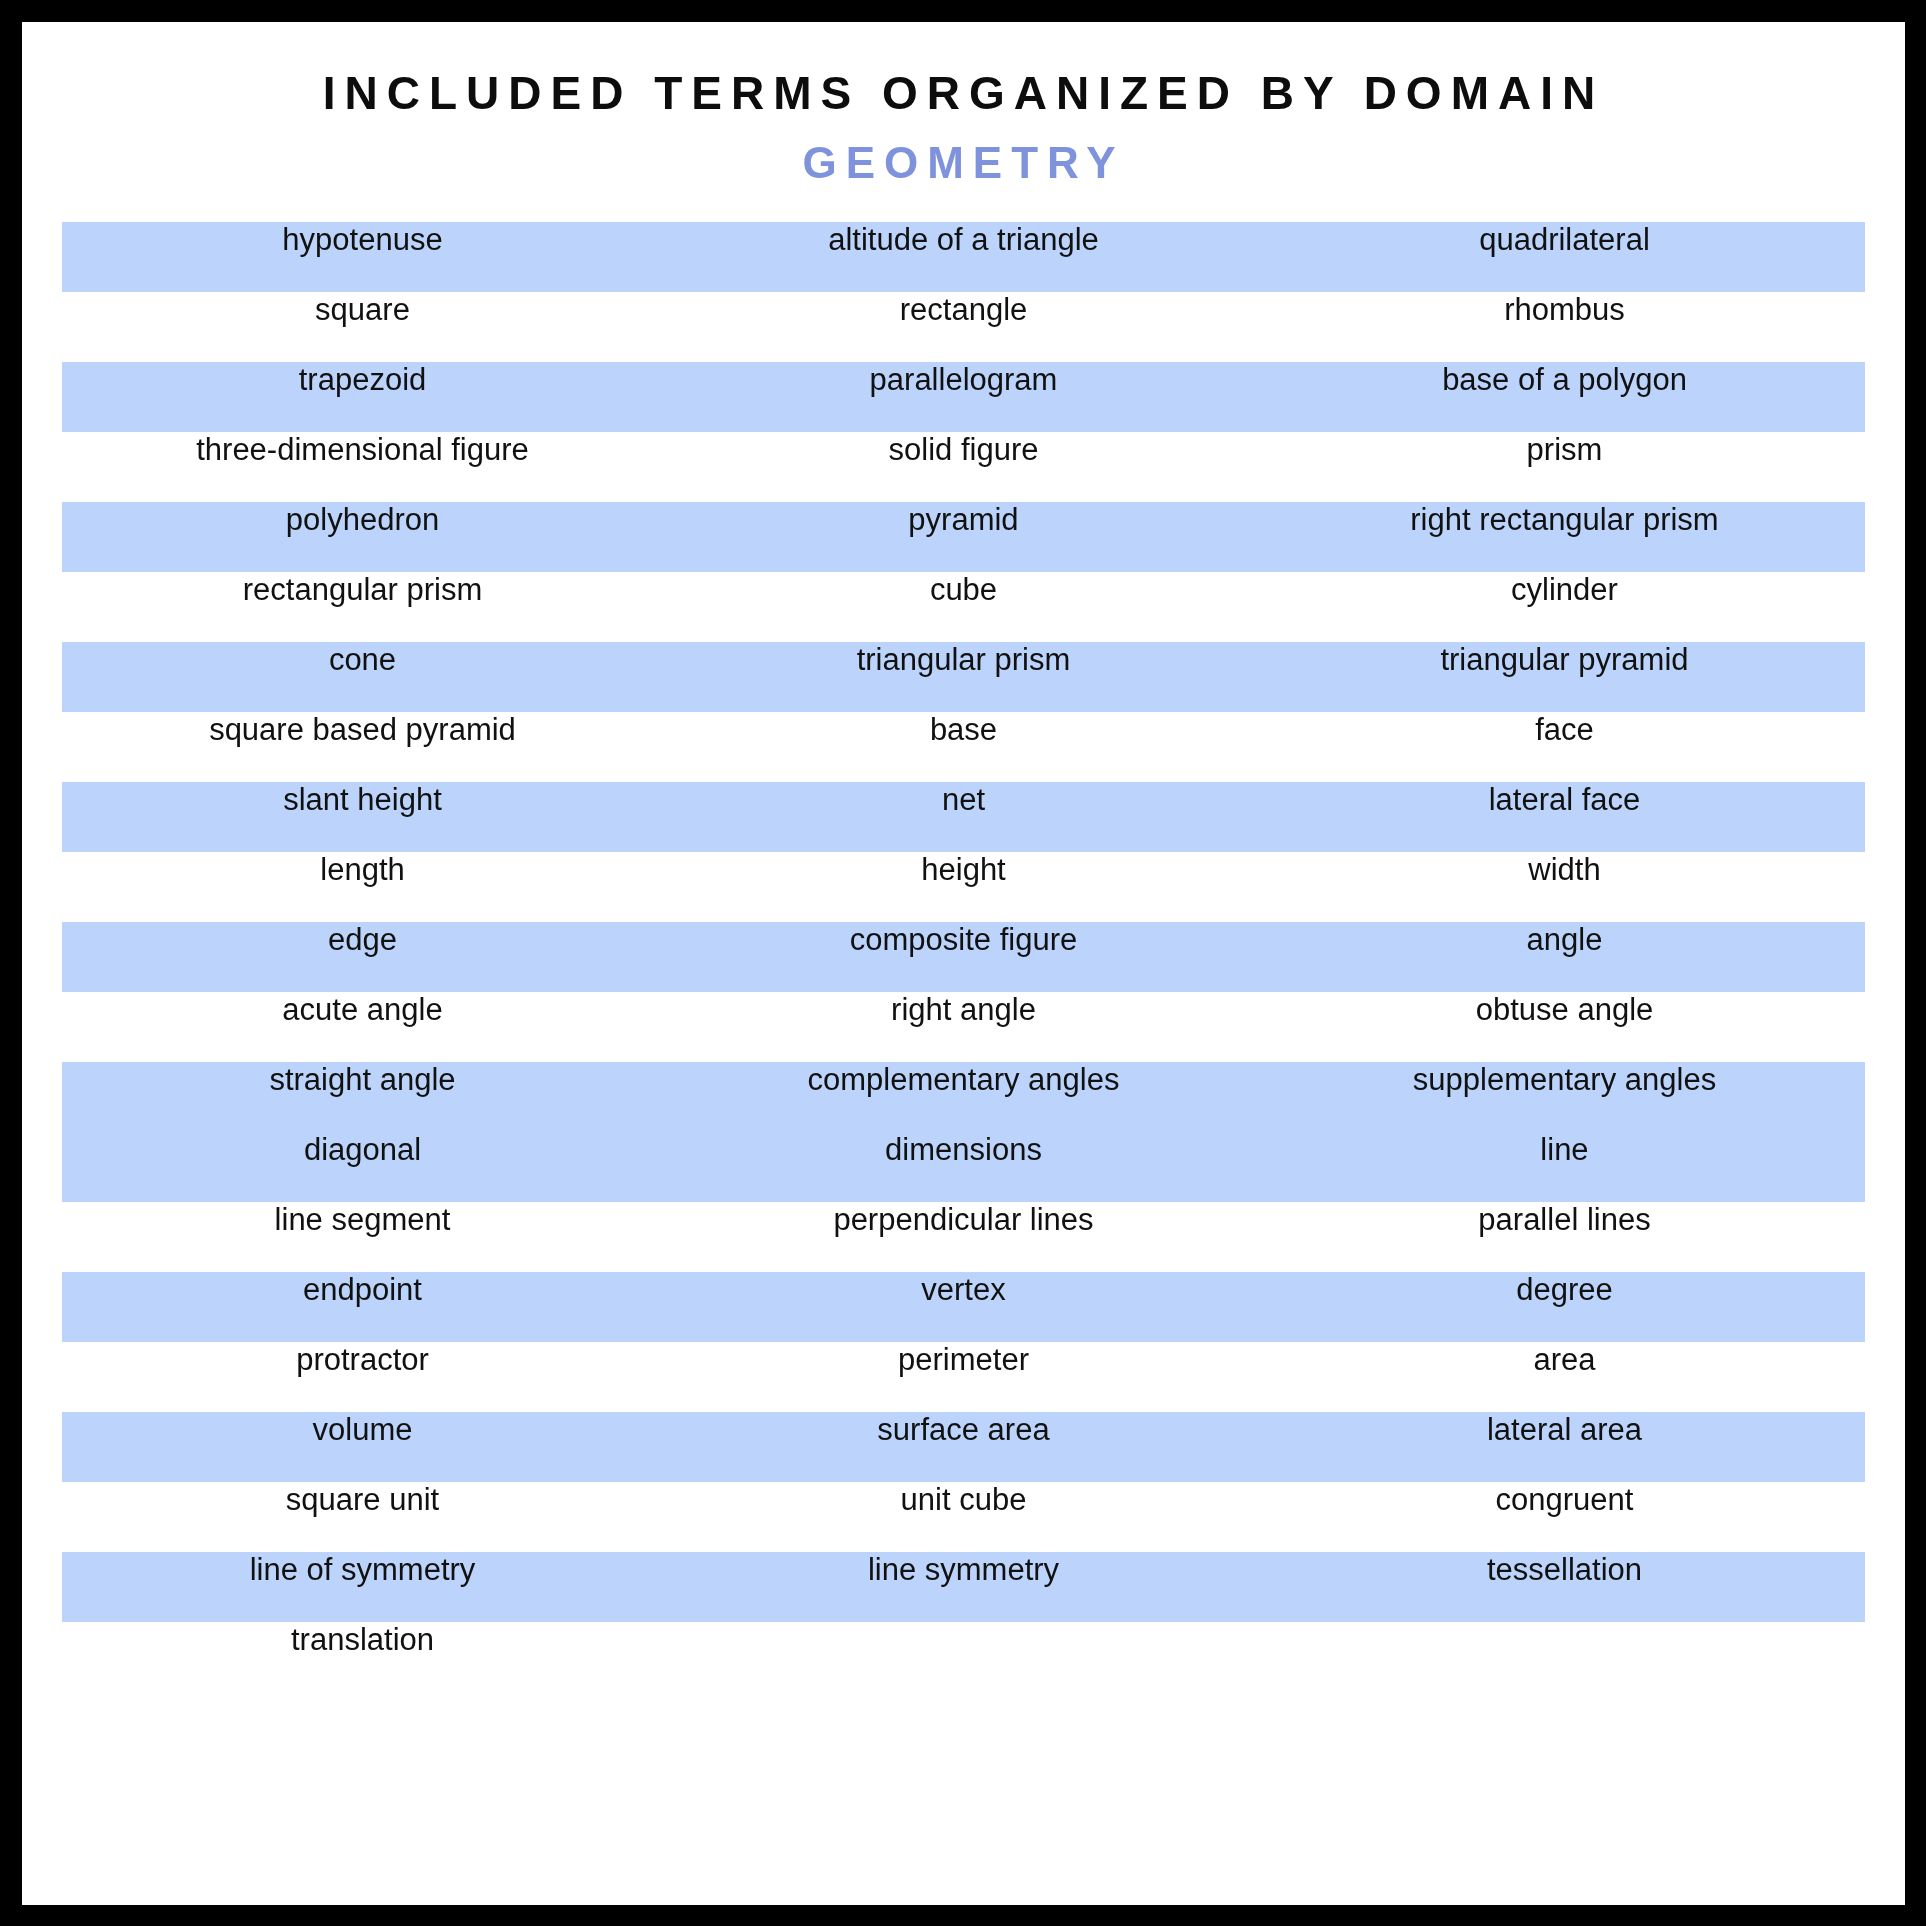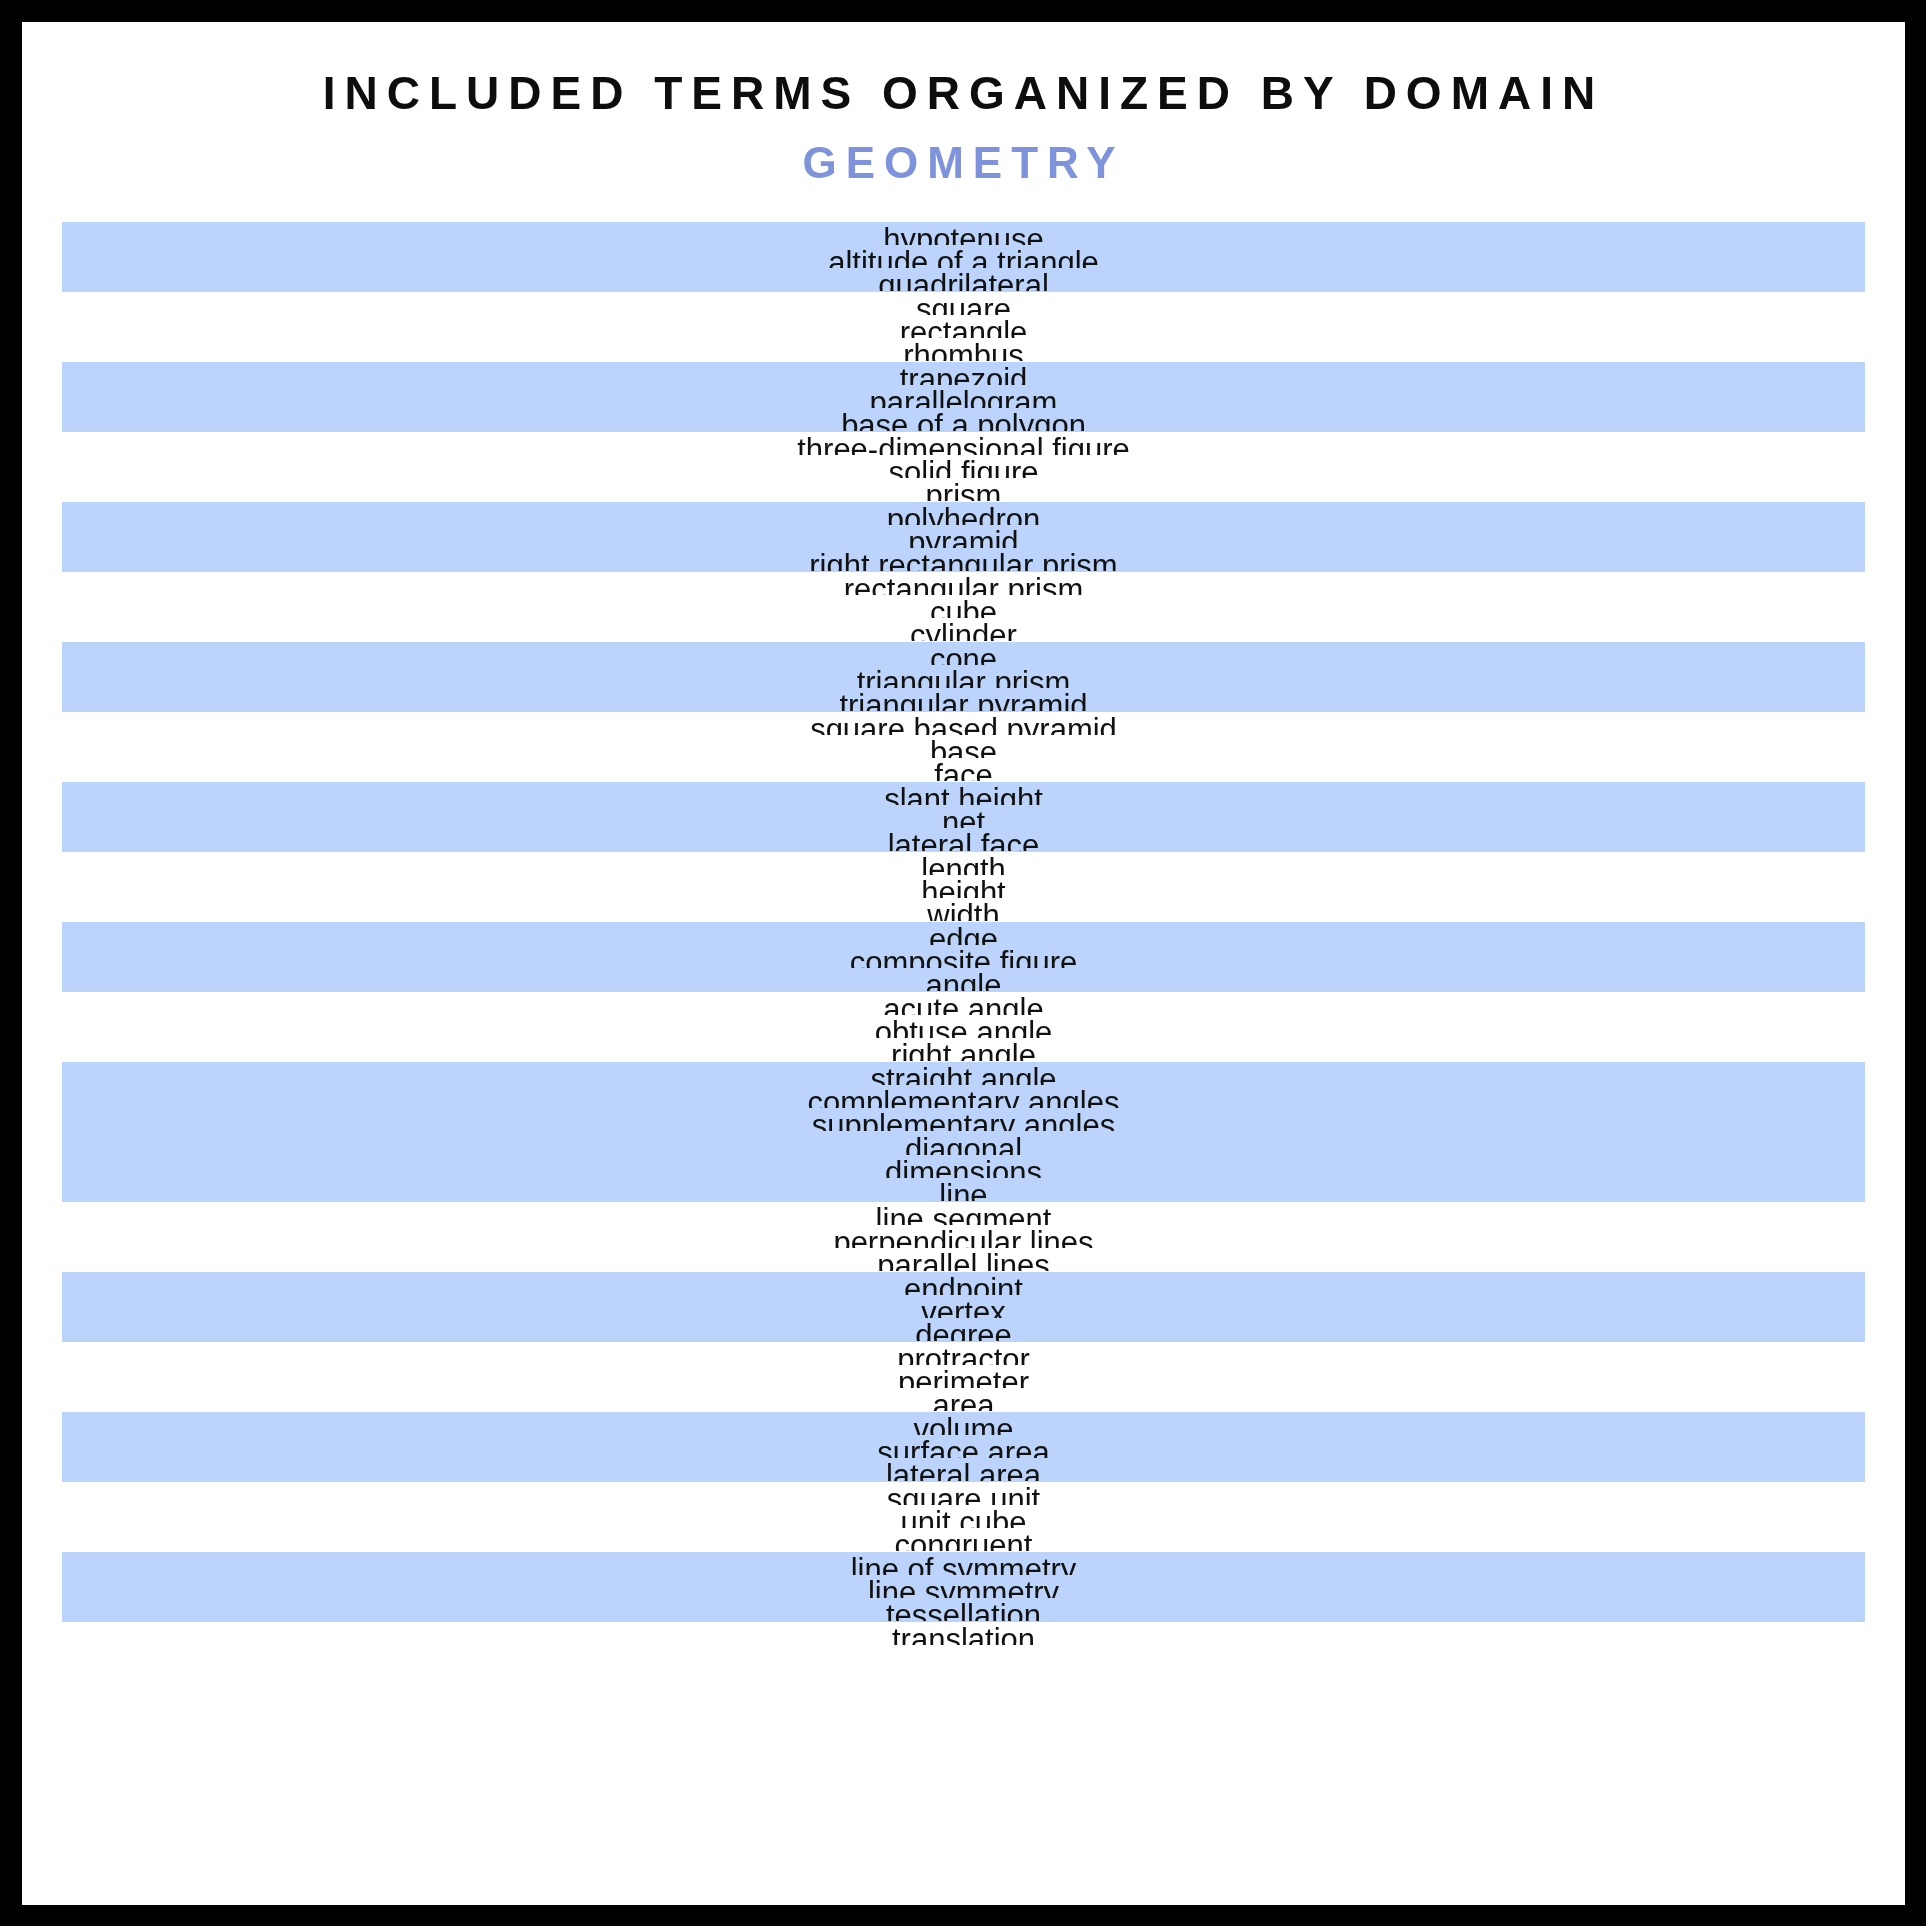--- a/index.html
+++ b/index.html
@@ -45,22 +45,21 @@
     margin-top: 12px;
   }
   .table {
     margin-top: 32px;
     padding: 0 40px;
   }
   .row {
     display: flex;
     width: 100%;
     height: 70px;
-    align-items: center;
-    flex-direction: column;
+    align-items: flex-start;
   }
   .row.shaded {
     background: #bcd4fb;
   }
   .cell {
     flex: 1 1 33.333%;
     text-align: center;
     font-size: 31px;
     color: #111111;
     white-space: nowrap;
@@ -130,22 +129,22 @@
         <div class="cell">height</div>
         <div class="cell">width</div>
       </div>
       <div class="row shaded">
         <div class="cell">edge</div>
         <div class="cell">composite figure</div>
         <div class="cell">angle</div>
       </div>
       <div class="row">
         <div class="cell">acute angle</div>
+        <div class="cell">right angle</div>
         <div class="cell">obtuse angle</div>
-        <div class="cell">right angle</div>
       </div>
       <div class="row shaded">
         <div class="cell">straight angle</div>
         <div class="cell">complementary angles</div>
         <div class="cell">supplementary angles</div>
       </div>
       <div class="row shaded">
         <div class="cell">diagonal</div>
         <div class="cell">dimensions</div>
         <div class="cell">line</div>

